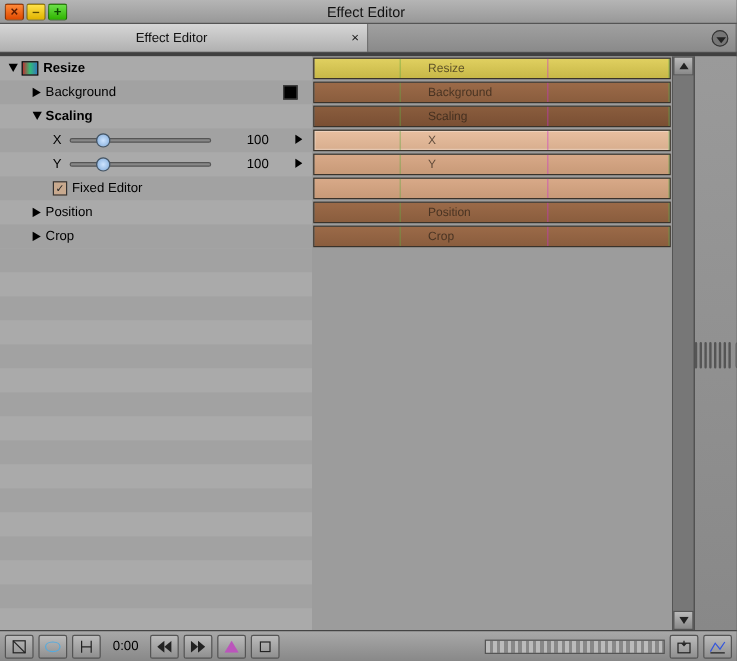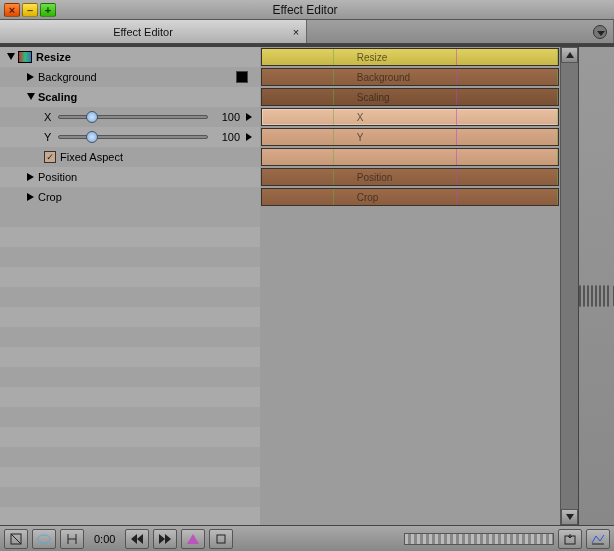--- a/index.html
+++ b/index.html
@@ -28,21 +28,21 @@
   .row { height:20px; display:flex; align-items:center; font-size:11px; color:#000; padding-left:4px; }
   .row.alt { background:#a2a2a2; }
   .row.even { background:#aaa; }
   .arrow { width:14px; display:inline-flex; justify-content:center; }
   .arrow svg { width:8px; height:8px; }
   .icon-resize { display:inline-block; width:14px; height:12px; background:linear-gradient(90deg,#b33,#3b7,#37b); border:1px solid #000; margin-right:4px; }
   .bold { font-weight:bold; }
   .indent1 { padding-left: 24px; }
   .indent2 { padding-left: 44px; }
   .swatch { width:12px; height:12px; background:#000; border:1px solid #444; margin-left:auto; margin-right:12px; }
-  .sliderwrap { flex:1; display:flex; align-items:center; gap:2px; padding-right:4px; }
+  .sliderwrap { flex:1; display:flex; align-items:center; gap:18px; padding-right:4px; }
   .slidertrack { flex:1; height:4px; background:#888; border:1px solid #555; border-radius:2px; position:relative; }
   .sliderthumb { position:absolute; top:-5px; width:12px; height:12px; border-radius:50%; background:radial-gradient(#cde4ff,#7fa9d8); border:1px solid #456; }
   .valtxt { width:30px; text-align:right; font-size:11px; }
   .kf { width:14px; text-align:center; }
   .kf svg { width:6px; height:8px; }
   .check { width:12px; height:12px; border:1px solid #333; background:#c8a98e; display:inline-flex; align-items:center; justify-content:center; margin-right:4px; font-size:9px; color:#222; }
 
   .tracks { flex:1; position:relative; background:#9c9c9c; }
   .trow { height:20px; display:flex; align-items:center; }
   .tseg { flex:1; height:18px; margin:1px; border:1px solid #3a322a; display:flex; align-items:center; padding-left:6px; font-size:10px; color:rgba(40,30,20,.7); position:relative; }
@@ -153,21 +153,21 @@
               <div class="sliderthumb" style="left:18%"></div>
             </div>
           <span class="valtxt">100</span>
           <span class="kf"><svg viewBox="0 0 6 8">
                 <polygon points="0,0 0,8 6,4" fill="#000"></polygon>
               </svg></span>
         </div>
       </div>
       <div class="row alt indent2">
         <span class="check">✓</span>
-        <span>Fixed Aspect</span>
+        <span>Fixed Editor</span>
       </div>
       <div class="row even indent1">
         <span class="arrow">
             <svg viewBox="0 0 8 8">
               <polygon points="0,0 0,8 7,4" fill="#000"></polygon>
             </svg>
           </span>
         <span>Position</span>
       </div>
       <div class="row alt indent1">

